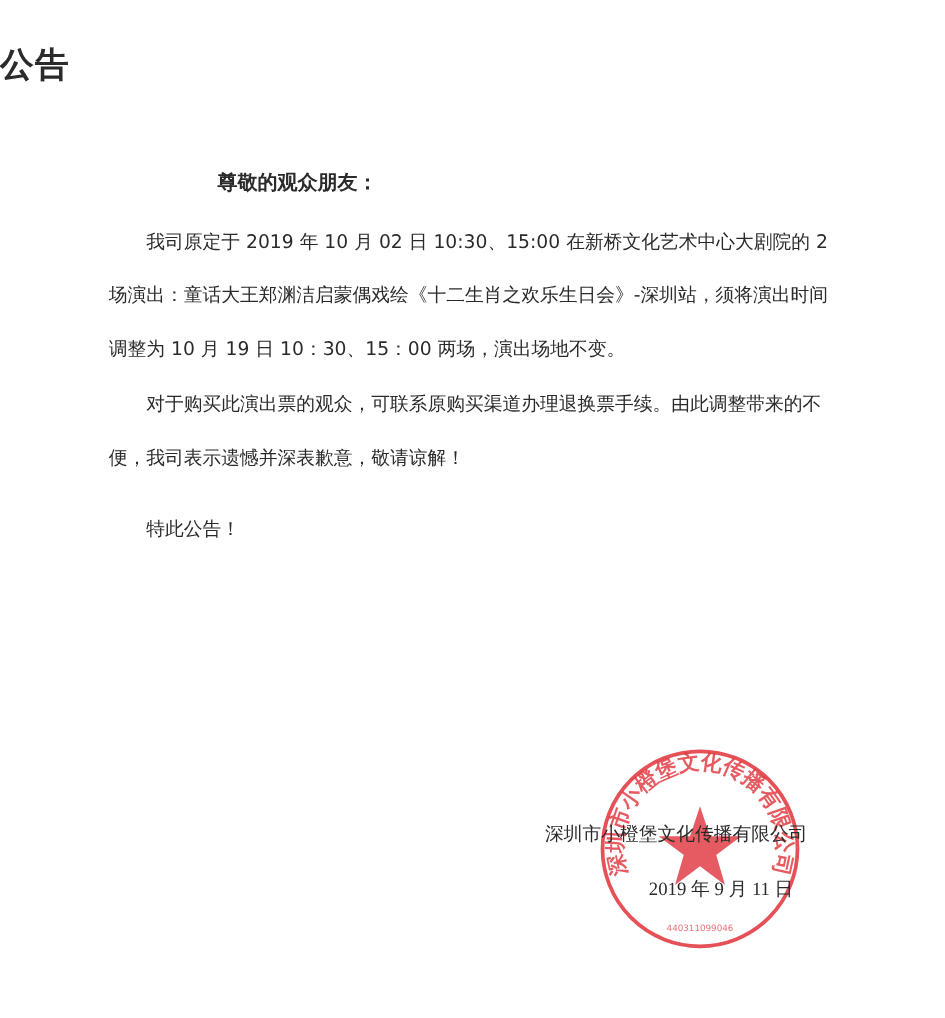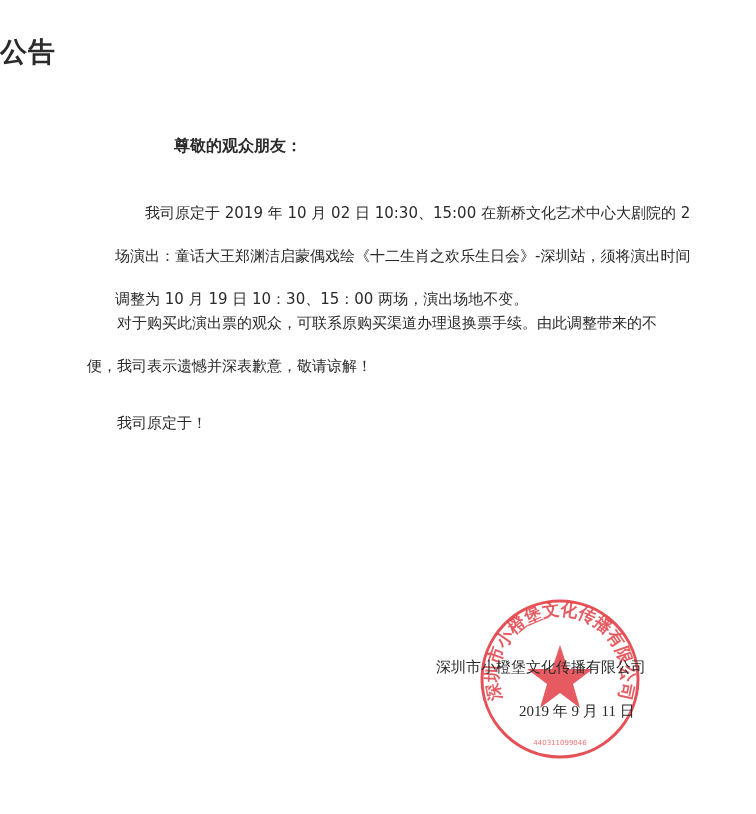--- a/index.html
+++ b/index.html
@@ -11,42 +11,42 @@
     position:absolute; left:0; width:756px; top:34px; 
     font-size:27px; font-weight:bold; color:#2b2b2b; letter-spacing:1px;
   }
   .salutation {
     position:absolute; left:138px; top:136px; font-size:16px; font-weight:bold; color:#2b2b2b;margin-left:36px;
   }
   .para {
     position:absolute; left:87px; width:580px; font-size:15px; line-height:43px; color:#2a2a2a;
     text-indent:30px;
   }
-  .p1 { top:192px;margin-left:28px; }
+  .p1 { top:172px; }
   .p2 { top:302px; }
   .p3 { top:402px; }
   .stamp {
     position:absolute; left:478px; top:597px; width:164px; height:164px;
   }
   .company {
     position:absolute; left:436px; top:658px; font-size:15px; color:#2a2a2a; z-index:2;
   }
   .date {
     position:absolute; left:519px; top:702px; font-size:15px; color:#2a2a2a; z-index:2;font-family:Liberation Serif, serif;
   }
 </style>
 </head>
 <body>
 
 <div class="title">公告</div>
 <div class="salutation">尊敬的观众朋友：</div>
 
 <div class="para p1">我司原定于 2019 年 10 月 02 日 10:30、15:00 在新桥文化艺术中心大剧院的 2 场演出：童话大王郑渊洁启蒙偶戏绘《十二生肖之欢乐生日会》-深圳站，须将演出时间调整为 10 月 19 日  10：30、15：00 两场，演出场地不变。</div>
 <div class="para p2">对于购买此演出票的观众，可联系原购买渠道办理退换票手续。由此调整带来的不便，我司表示遗憾并深表歉意，敬请谅解！</div>
-<div class="para p3">我司原定于！</div>
+<div class="para p3">特此公告！</div>
 
 <svg class="stamp" viewBox="0 0 164 164">
   <defs>
     <path id="arc" d="M 22 96 A 62 62 0 1 1 142 96"></path>
   </defs>
   <circle cx="82" cy="82" r="78" fill="none" stroke="#e0323a" stroke-width="3" opacity="0.85"></circle>
   <text font-size="17" fill="#e0323a" opacity="0.8" font-family="DejaVu Sans, sans-serif" font-weight="bold">
     <textPath href="#arc" startOffset="50%" text-anchor="middle">深圳市小橙堡文化传播有限公司</textPath>
   </text>
   <polygon points="82,48 90,72 115,72 95,87 102,111 82,96 62,111 69,87 49,72 74,72" fill="#e0323a" opacity="0.8"></polygon>

